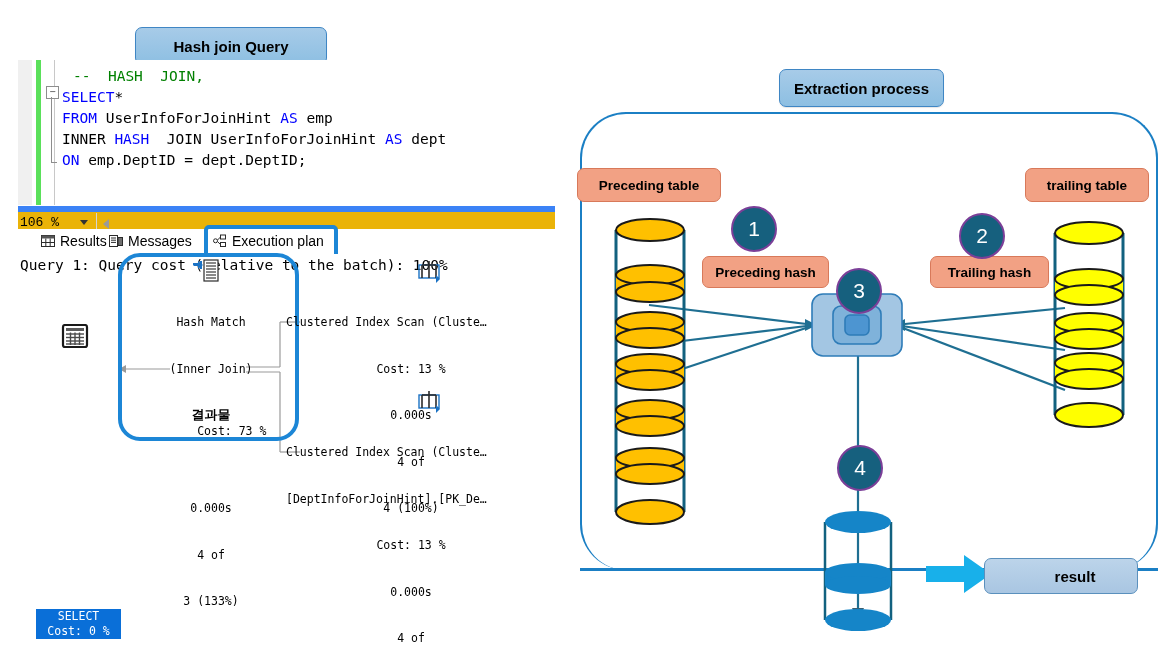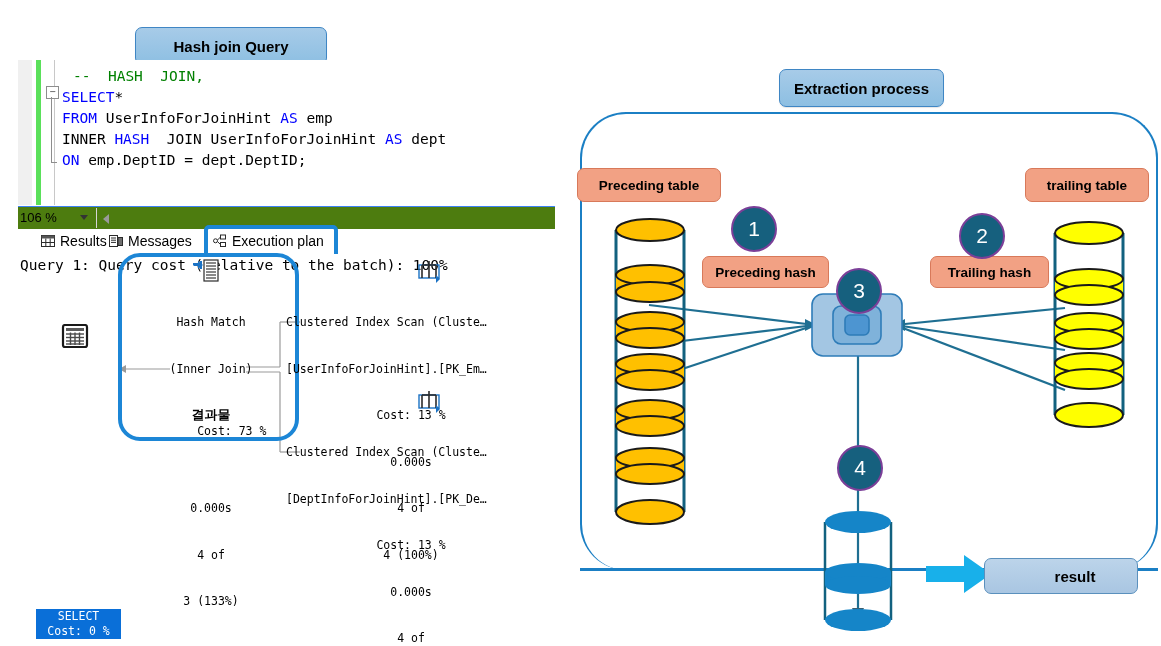--- a/index.html
+++ b/index.html
@@ -35,21 +35,21 @@
   .grey{color:#000000;}
   .plain{color:#000000;}
   #collapse-box{position:absolute;left:28px;top:26px;width:11px;height:11px;
       border:1px solid #8d8d8d;background:#fff;font-size:10px;line-height:9px;
       text-align:center;color:#555;font-family:"DejaVu Sans Mono",monospace;}
   #collapse-stem{position:absolute;left:33px;top:37px;width:1px;height:66px;background:#8d8d8d;}
   #collapse-foot{position:absolute;left:33px;top:102px;width:6px;height:1px;background:#8d8d8d;}
 
   
   #zoombar{position:absolute;left:18px;top:206px;width:537px;height:22px;
-           border-top:1px solid #3b82f6;background:#4d7c0f;}
+           border-top:6px solid #3b82f6;background:#eab308;font-family:Liberation Mono, monospace;}
   #zoomval{position:absolute;left:2px;top:3px;font-size:13px;color:#000;}
   #zoomcaret{position:absolute;left:62px;top:8px;width:0;height:0;
       border-left:4px solid transparent;border-right:4px solid transparent;border-top:5px solid #333;}
   #zoomsep{position:absolute;left:78px;top:1px;width:1px;height:20px;background:#d5d5d5;}
   #zoomtri{position:absolute;left:85px;top:7px;width:0;height:0;
       border-top:5px solid transparent;border-bottom:5px solid transparent;border-right:6px solid #9a9a9a;}
 
   
   #tabs{position:absolute;left:18px;top:229px;width:537px;height:25px;background:#fff;
         border-bottom:1px solid #bfbfbf;}
@@ -233,21 +233,20 @@
       <line x1="13" y1="1" x2="13" y2="5" stroke="#2b2b2b" stroke-width="1.6"></line>
       <line x1="6" y1="5" x2="6" y2="18" stroke="#2b2b2b" stroke-width="1.6"></line>
       <line x1="13" y1="5" x2="13" y2="18" stroke="#2b2b2b" stroke-width="1.6"></line>
       <line x1="20" y1="5" x2="20" y2="18" stroke="#2b2b2b" stroke-width="1.6"></line>
       <line x1="6" y1="5" x2="20" y2="5" stroke="#2b2b2b" stroke-width="1.6"></line>
       <polygon points="20,23 24,19 20,15" fill="#1b72c4"></polygon>
     </svg>
   </div>
   <div class="nodelabel" style="left:268px;top:30px;width:286px;text-align:left;">
     <div>Clustered Index Scan (Cluste…</div>
-    <div>[UserInfoForJoinHint].[PK_Em…</div>
     <div style="width:250px;text-align:center;">Cost: 13 %</div>
     <div style="width:250px;text-align:center;">0.000s</div>
     <div style="width:250px;text-align:center;">4 of</div>
     <div style="width:250px;text-align:center;">4 (100%)</div>
   </div>
 
   <div class="abs" style="left:398px;top:136px;">
     <svg width="26" height="24" viewBox="0 0 26 24">
       <rect x="3" y="5" width="20" height="13" fill="none" stroke="#1b72c4" stroke-width="1.4"></rect>
       <line x1="13" y1="1" x2="13" y2="5" stroke="#2b2b2b" stroke-width="1.6"></line>

